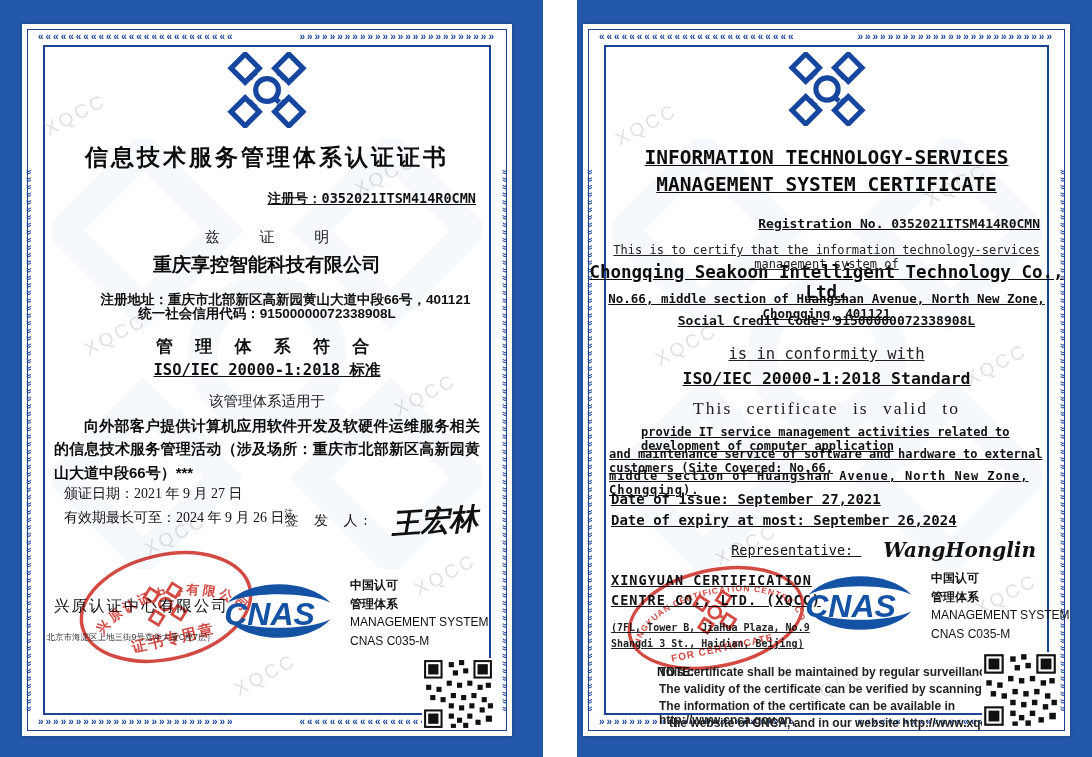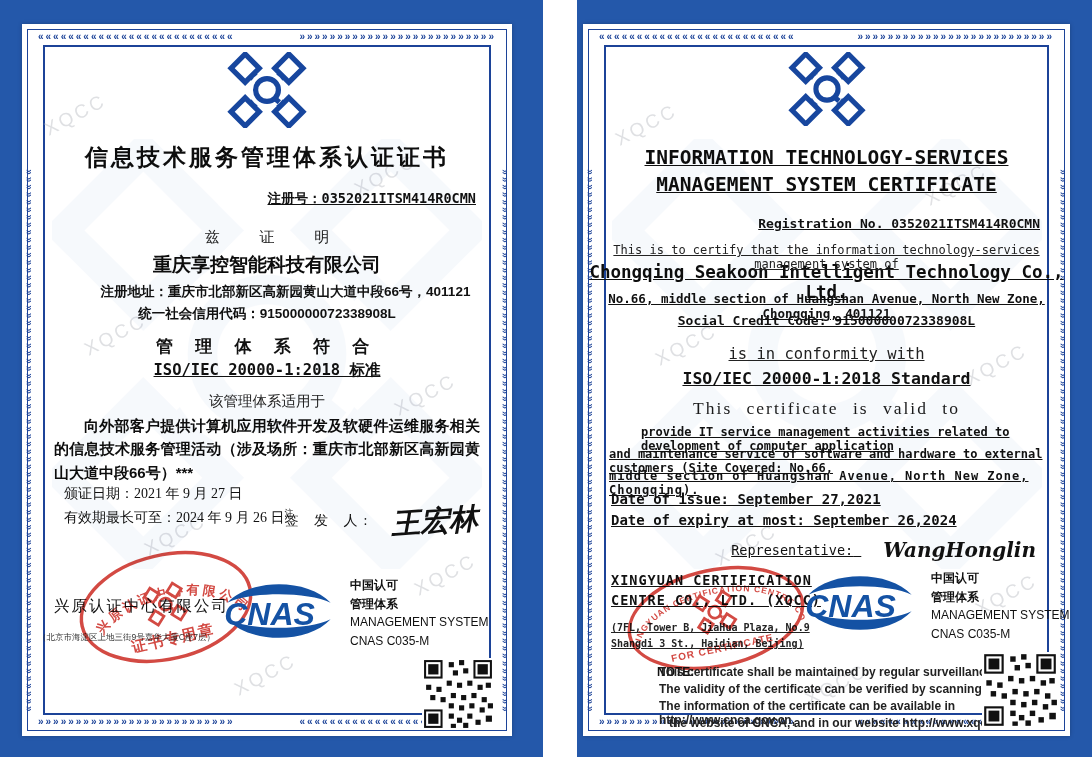--- a/index.html
+++ b/index.html
@@ -33,21 +33,21 @@
   .abs { position:absolute; }
   .ctr { left:0; right:0; text-align:center; }
   .mono { font-family:"DejaVu Sans Mono", monospace;text-decoration:underline; }
   .serif { font-family:"Liberation Serif", serif; }
 
   
   .l-title { top:118px; font-size:23px; font-weight:bold; letter-spacing:3px; color:#0d0d0d; }
   .l-reg { top:166px; right:36px; font-size:13.5px; font-weight:bold; color:#111; }
   .l-certify { top:204px; font-size:15px; letter-spacing:18px; text-indent:18px; color:#222; }
   .l-company { top:228px; font-size:19px; font-weight:bold; color:#0d0d0d; }
-  .l-address { top:259px; font-size:13.5px; font-weight:bold; color:#111;margin-left:37px; }
+  .l-address { top:267px; font-size:13.5px; font-weight:bold; color:#111;margin-left:37px; }
   .l-code { top:281px; font-size:13.5px; font-weight:bold; color:#111; }
   .l-conform { top:311px; font-size:17px; font-weight:bold; letter-spacing:9px; color:#111; }
   .l-standard { top:336px; font-size:15.5px; font-weight:bold; color:#111; }
   .l-scopehead { top:368px; font-size:14.5px; color:#222; }
   .l-scope { top:390px; left:32px; right:32px; font-size:15px; font-weight:bold; line-height:1.55;
              text-indent:2em; text-align:justify; color:#0d0d0d; }
   .l-issue { top:461px; left:42px; font-size:14px; color:#111; }
   .l-expiry { top:483px; left:42px; font-size:14px; color:#111; }
   .l-sup { font-size:9px; vertical-align:super; }
   .l-signrow { top:478px; right:34px; font-size:14px; letter-spacing:6px; color:#111; }

